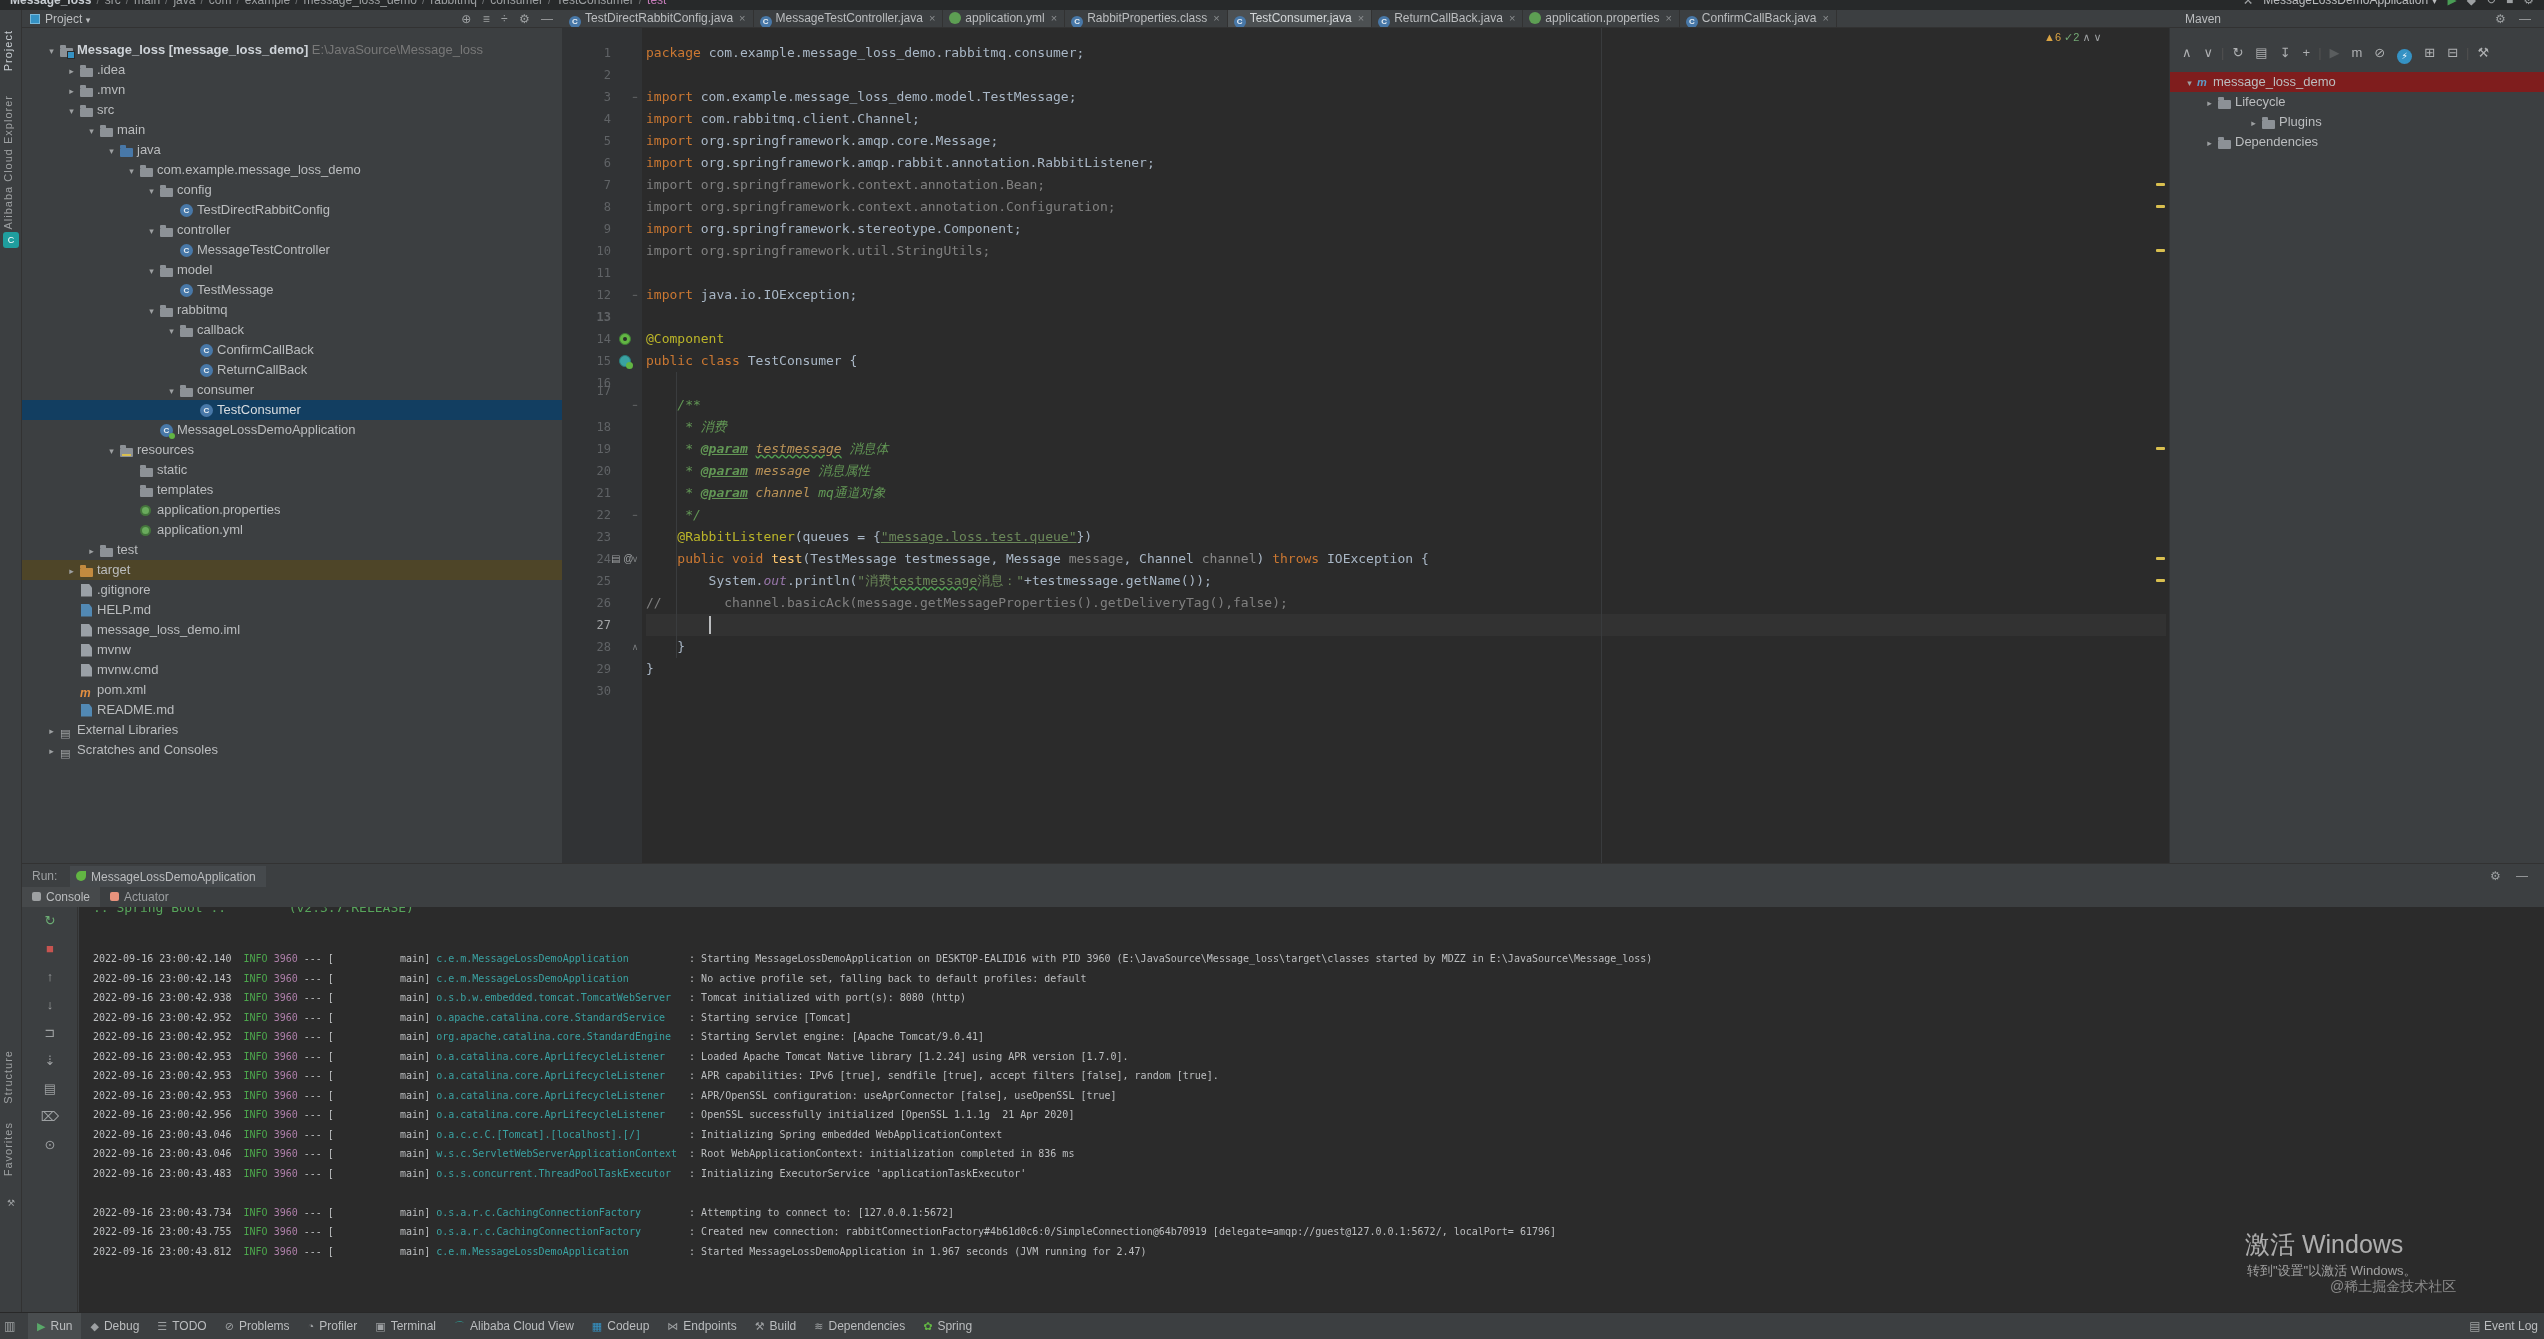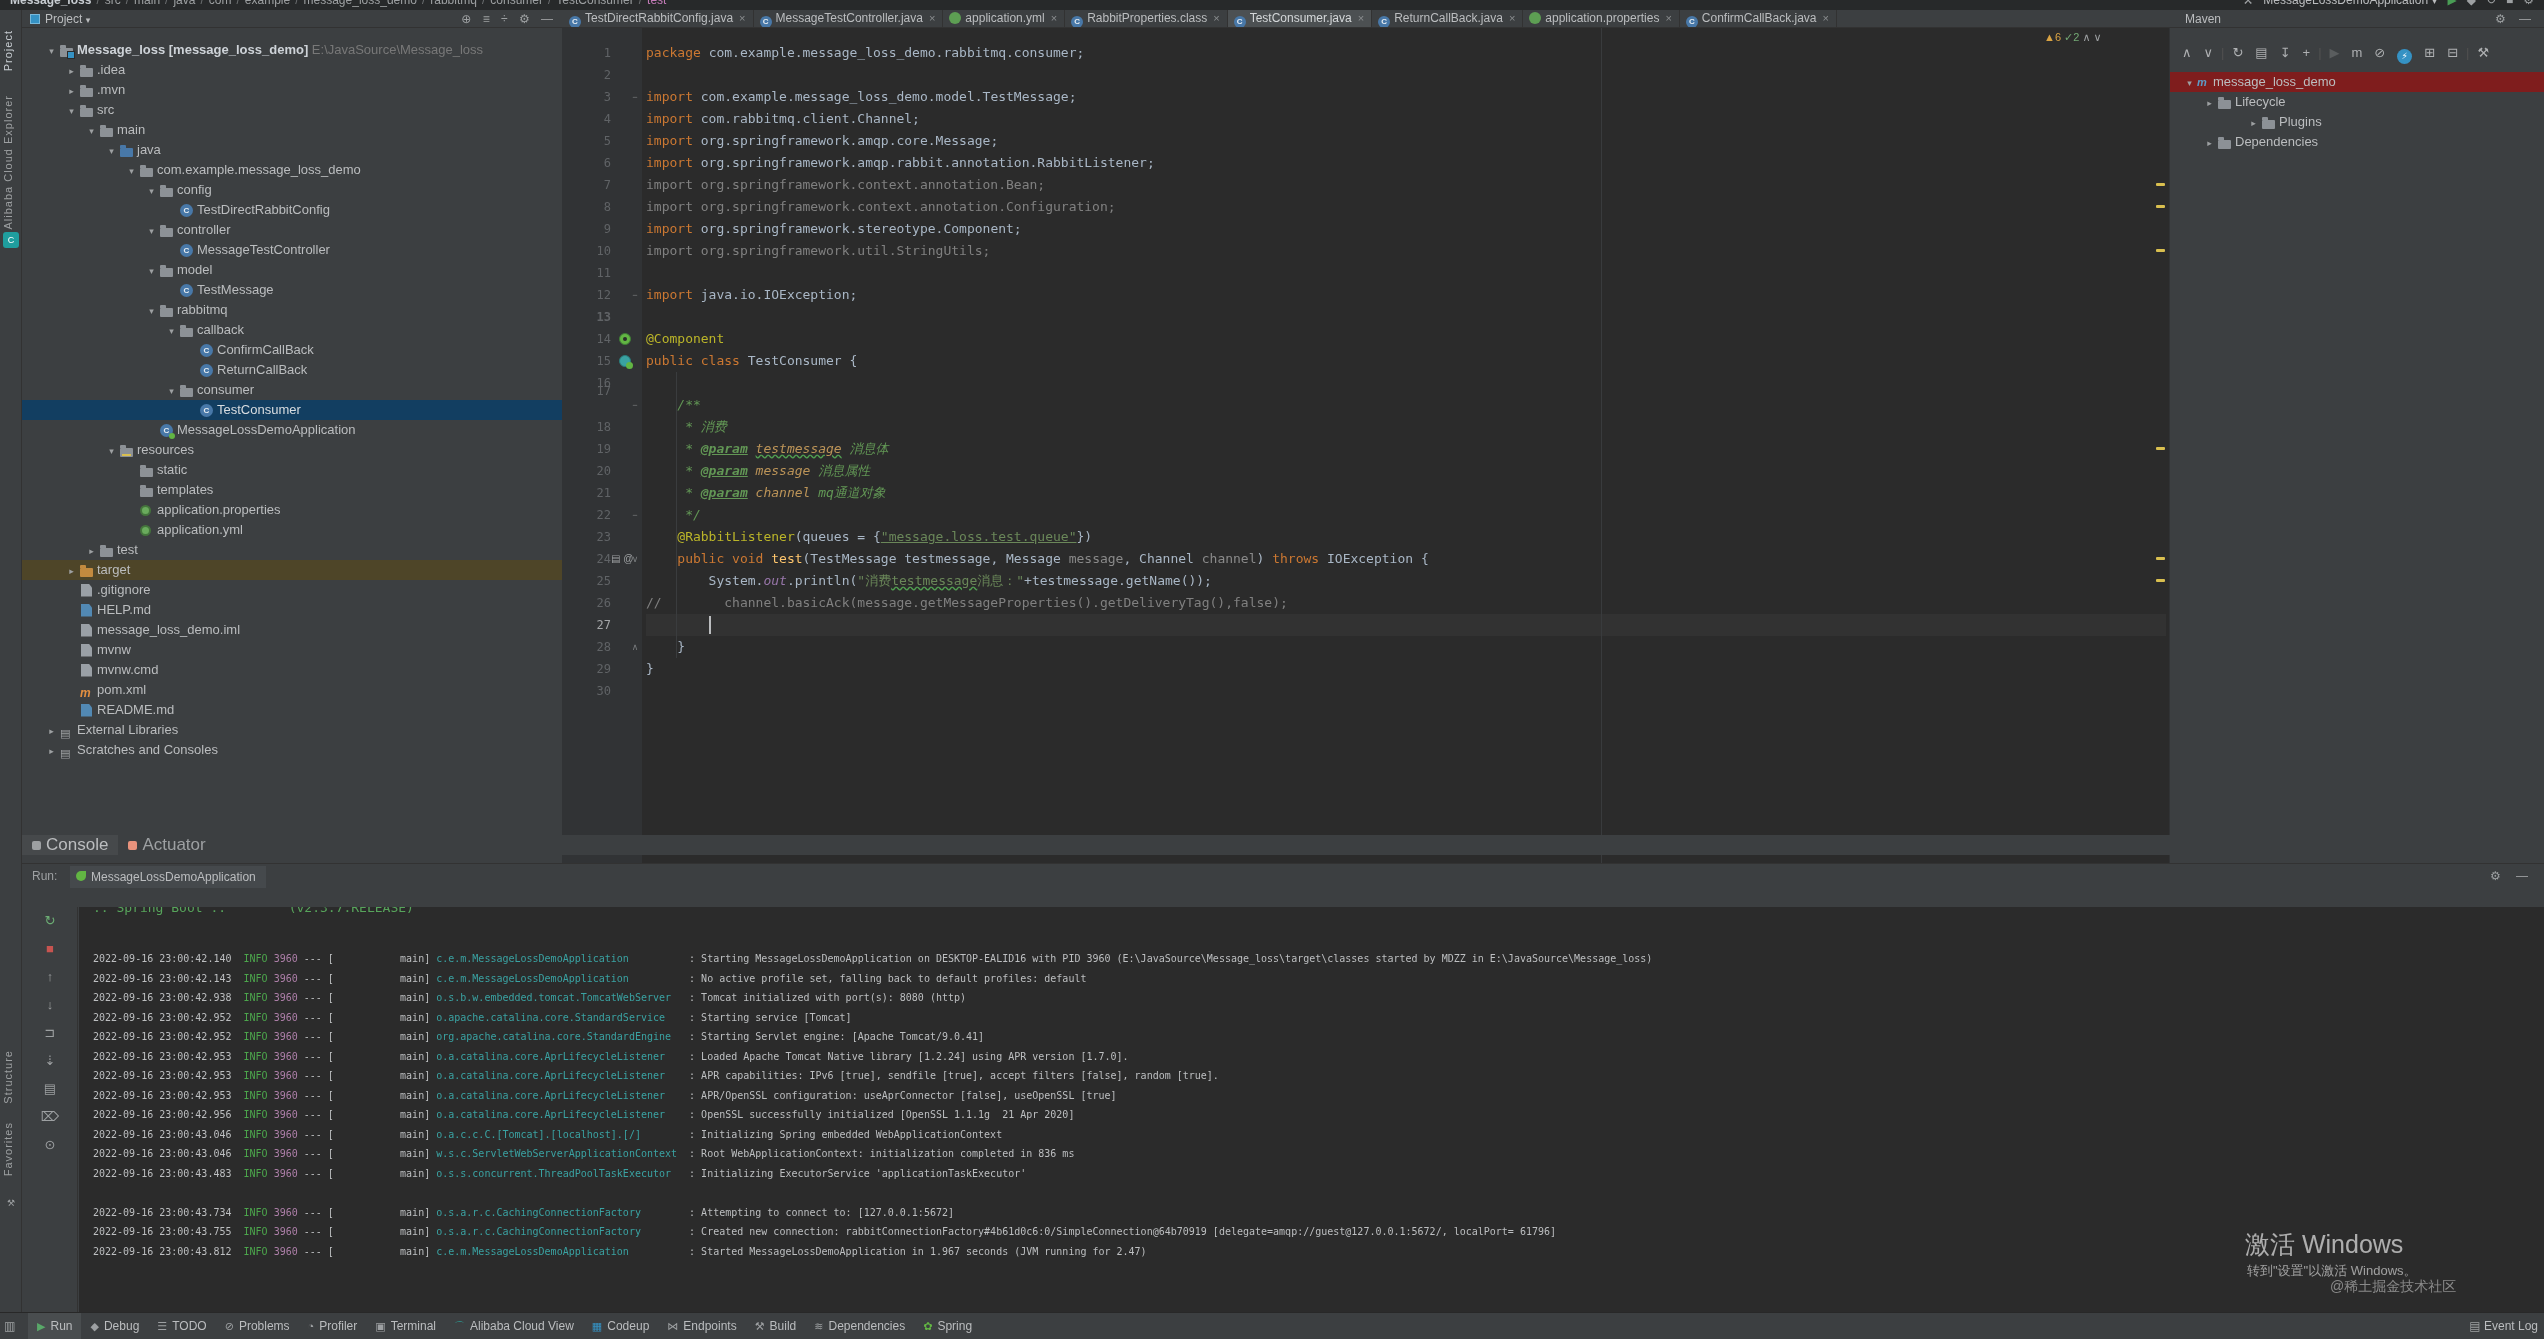--- a/index.html
+++ b/index.html
@@ -117,21 +117,21 @@
   .mrow.sel { background:#7f1d1d; }
   .m-ic { display:inline-block; color:#5d9cc8; font-weight:bold; font-style:italic; font-size:11px; width:16px; }
 
   
   #run-header { position:absolute; left:22px; top:863px; width:2522px; height:24px; background:#3c3f41; border-top:1px solid #323232;
     font-size:12px; color:#9da0a2; line-height:24px; }
   #run-header .rlabel { position:absolute; left:10px; }
   #run-header .rtab { position:absolute; left:48px; top:2px; height:22px; line-height:22px; padding:0 10px 0 6px; background:#45494c; color:#bbbdbf; }
   #run-header .leaf { display:inline-block; width:10px; height:10px; border-radius:50% 0 50% 50%; background:#62b543; margin-right:5px; }
   #run-header .rh-right { position:absolute; right:10px; color:#9da0a2; letter-spacing:6px; }
-  #console-tabs { position:absolute; left:22px; top:835px; width:2522px; height:20px; background:#3c3f41; font-size:17px; line-height:20px; color:#9da0a2; }
+  #console-tabs { position:absolute; left:22px; top:887px; width:2522px; height:20px; background:#3c3f41; font-size:12px; line-height:20px; color:#9da0a2; }
   #console-tabs .ctab { display:inline-block; padding:0 10px; height:20px; }
   #console-tabs .ctab.on { background:#46494b; color:#bbbdbf; }
   #console-tabs .cdot { display:inline-block; width:9px; height:9px; border-radius:2px; margin-right:5px; }
   #run-toolbar { position:absolute; left:22px; top:907px; width:56px; height:405px; background:#3c3f41; border-right:1px solid #323232; }
   #run-toolbar .rico { position:absolute; left:18px; width:20px; height:20px; text-align:center; font-size:13px; color:#9da0a2; }
   #run-toolbar .rico.red { color:#c75450; } #run-toolbar .rico.grn { color:#6cad74; }
   #console { position:absolute; left:79px; top:907px; width:2465px; height:405px; background:#2b2b2b; overflow:hidden; }
   #banner { position:absolute; left:14px; top:-10px; height:22px; line-height:22px; font-family:"DejaVu Sans Mono",monospace;
     font-size:13px; color:#57a45b; white-space:pre; }
   .clog { position:absolute; left:14px; height:19px; line-height:19.5px; font-family:"DejaVu Sans Mono",monospace;

